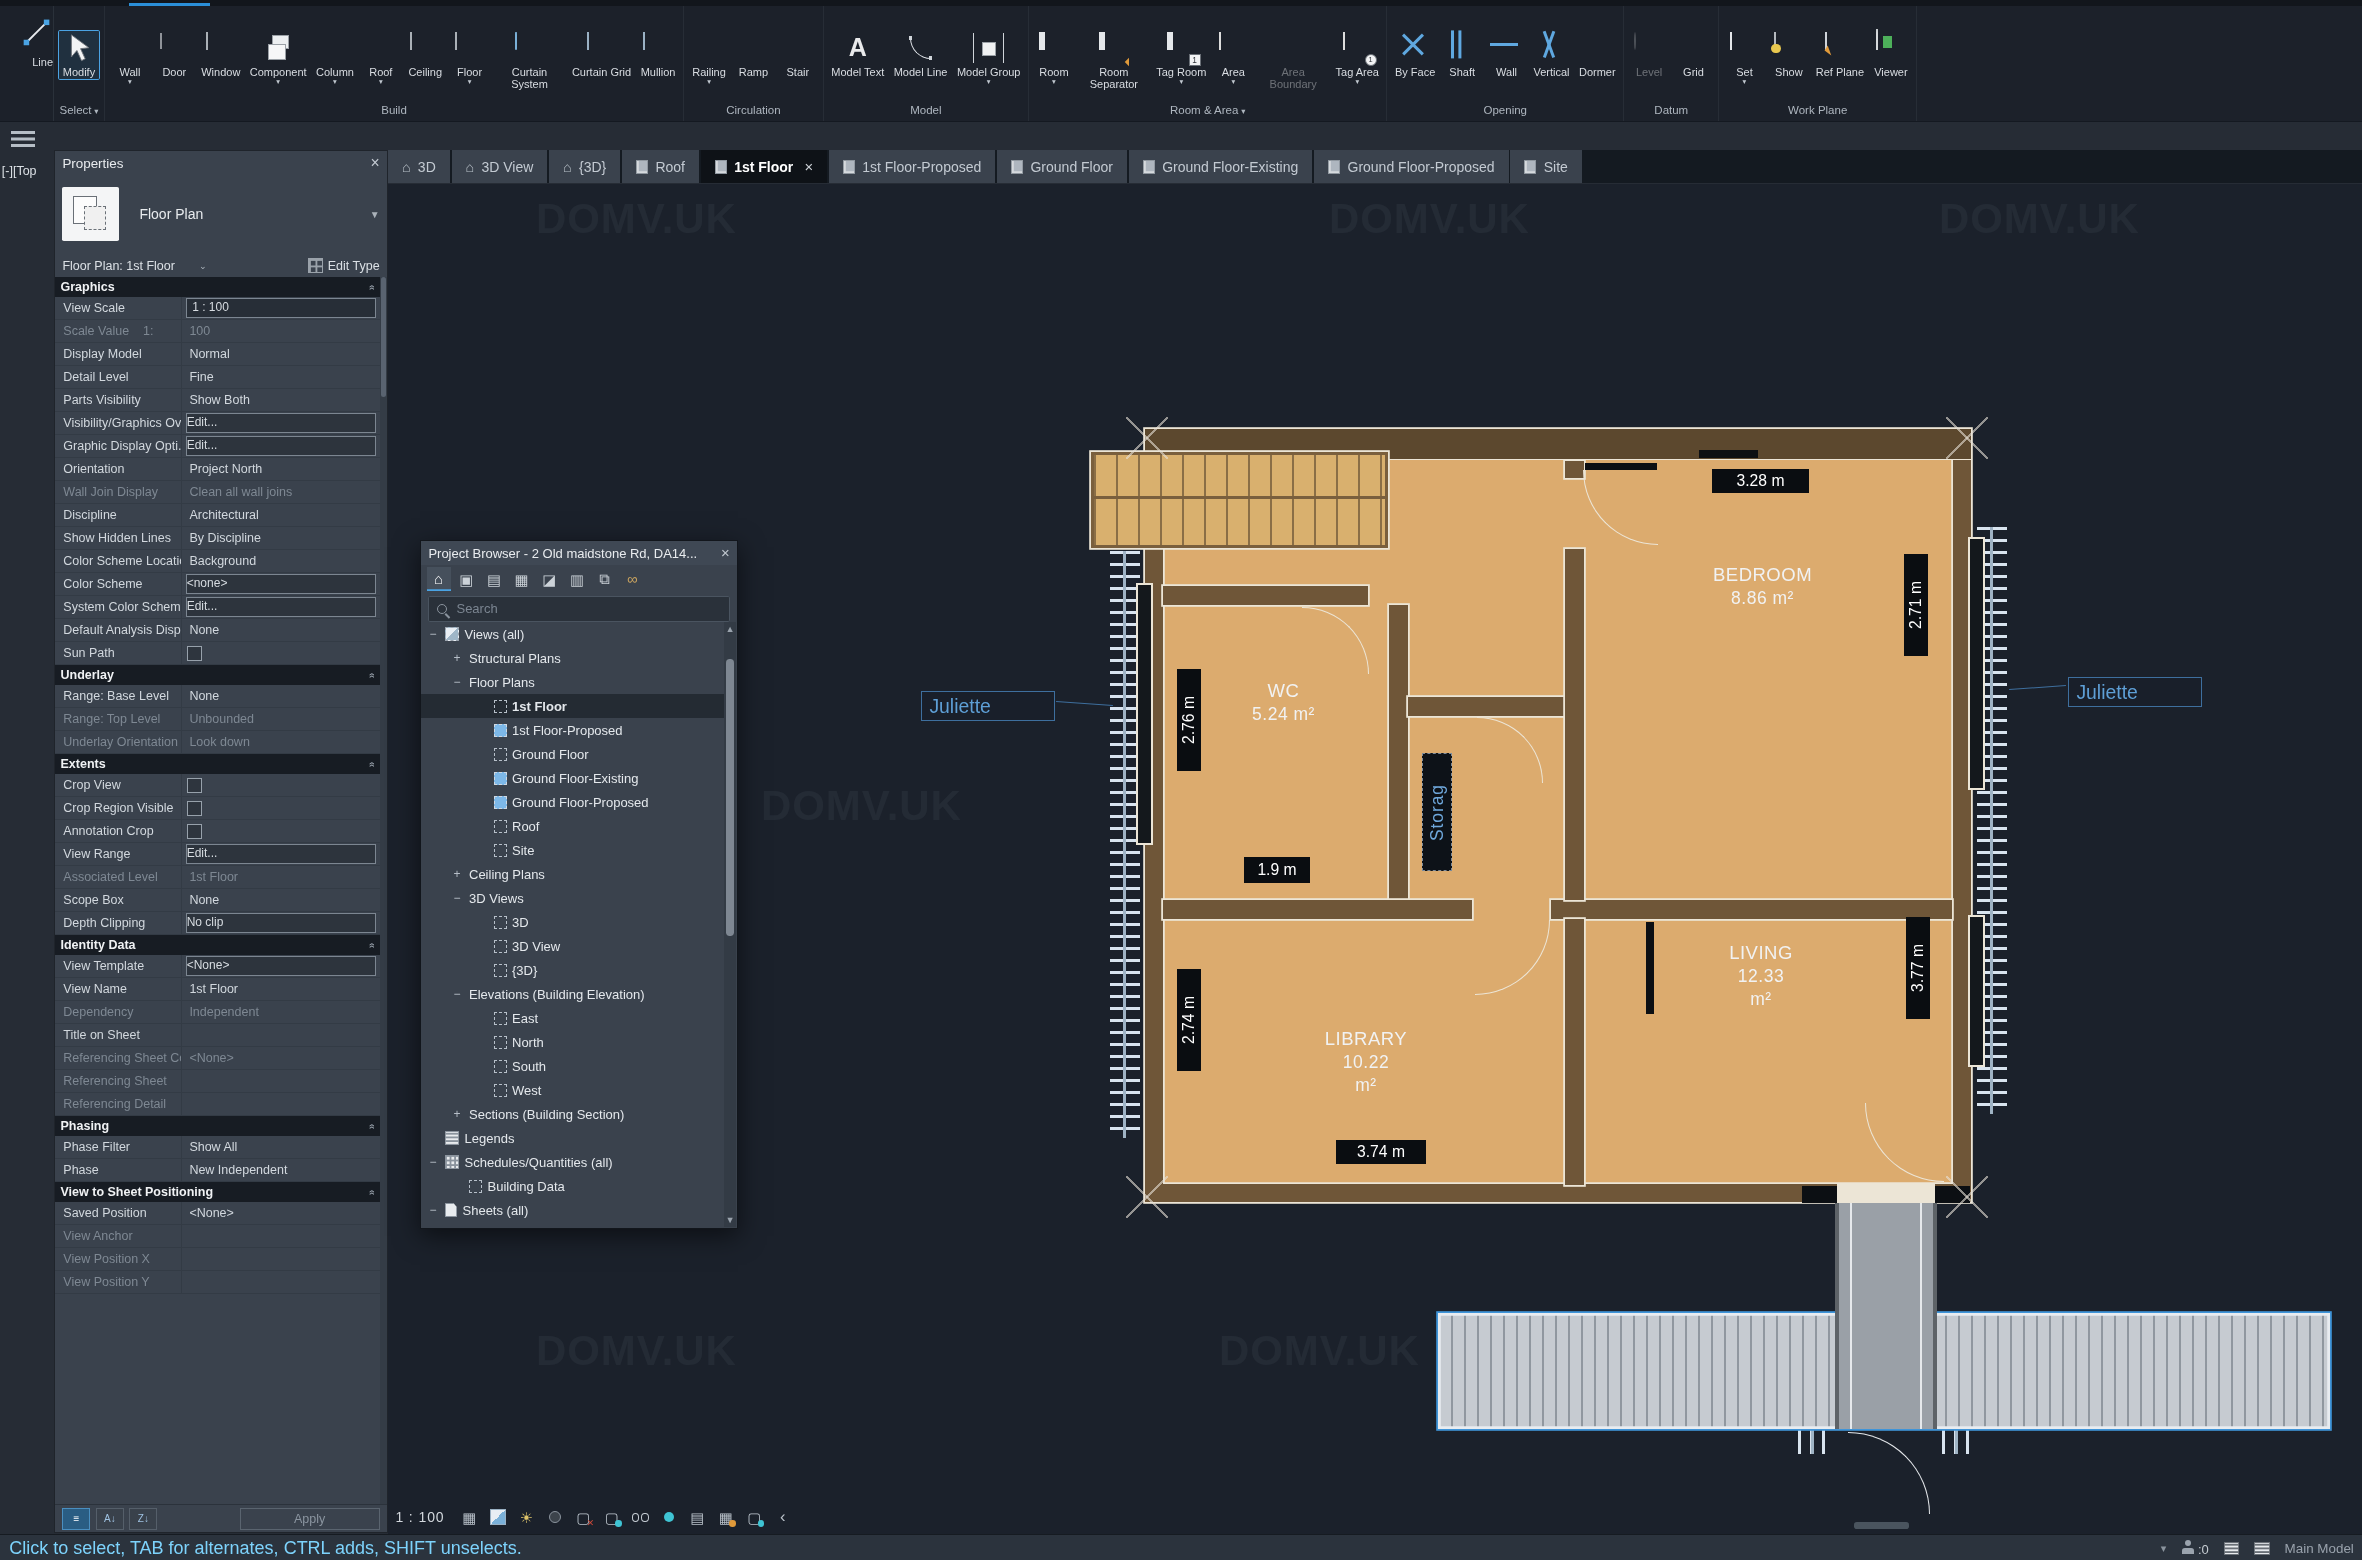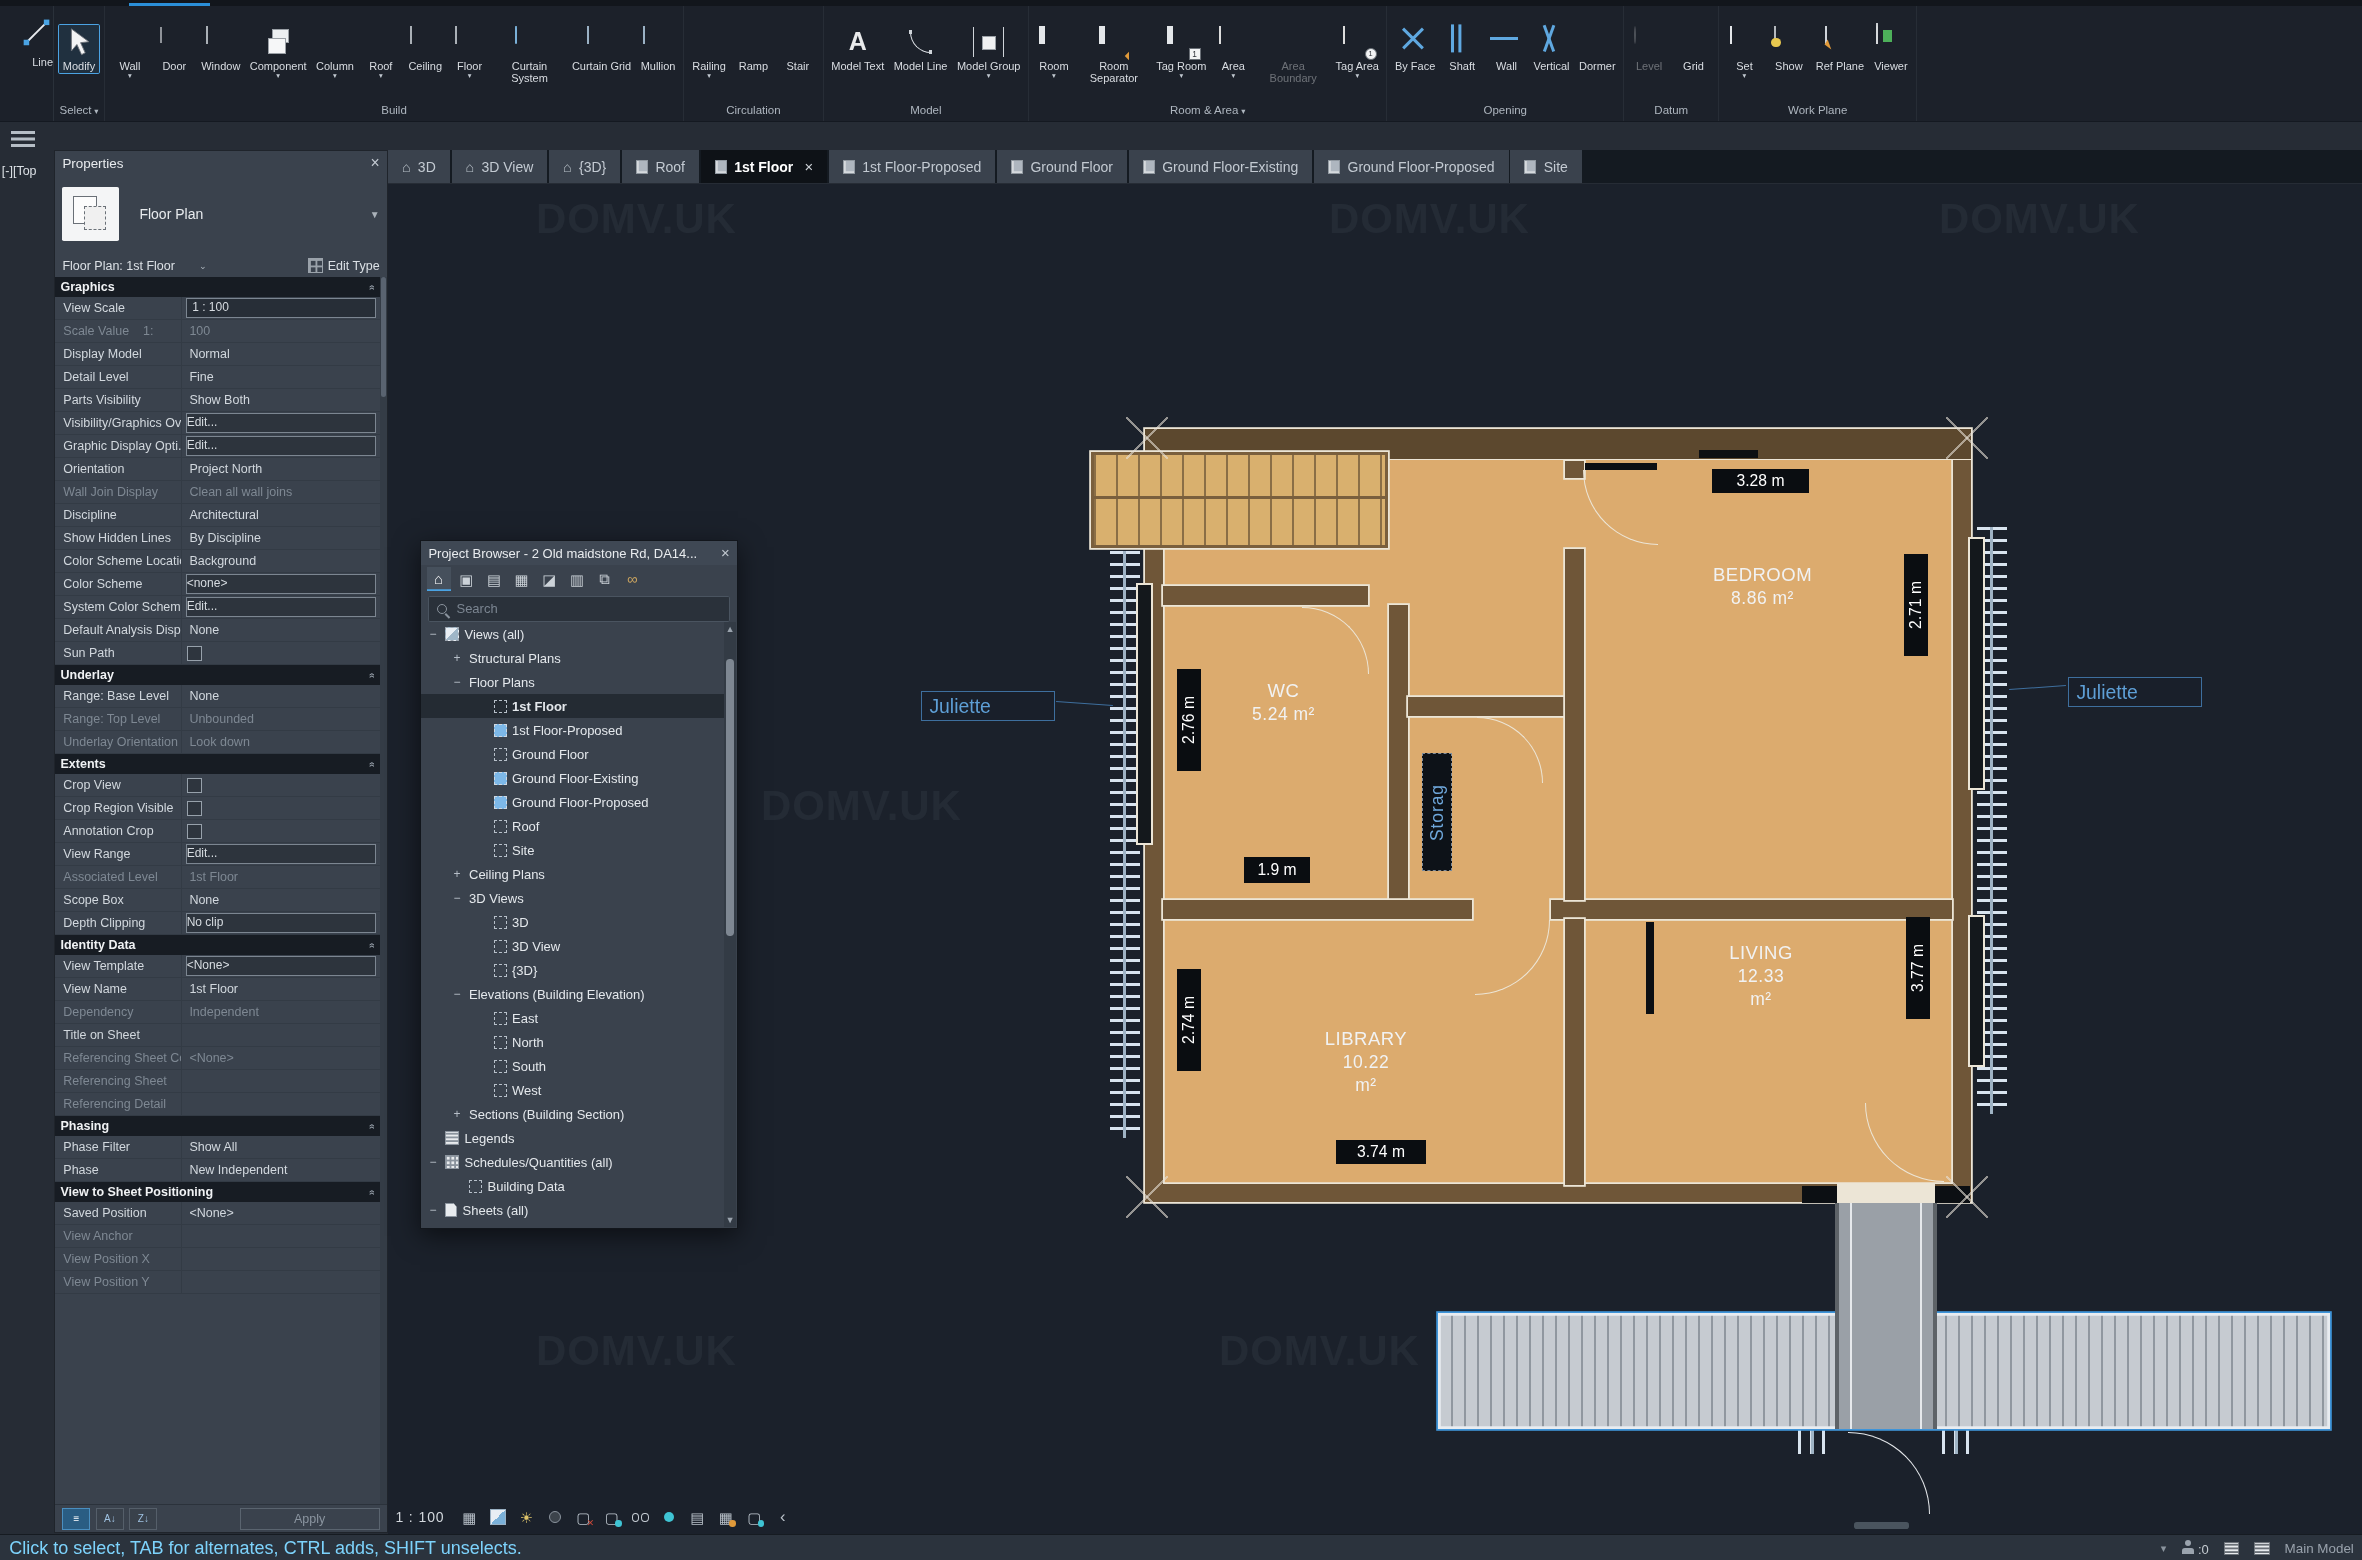--- a/index.html
+++ b/index.html
@@ -5,21 +5,21 @@
   html,body{margin:0;padding:0;background:#262c35;font-family:"Liberation Sans",sans-serif;}
   #stage{position:relative;width:2363px;height:1561px;overflow:hidden;background:#262c35;}
   
   #ribbon{position:absolute;left:0;top:0;width:2363px;height:121px;background:#1c212a;border-bottom:0.9px solid #141921;}
   #ribbon-topstrip{position:absolute;left:0;top:0;right:0;height:5.5px;background:#12161c;}
   #ribbon-tab-indicator{position:absolute;left:129px;top:2.8px;width:81px;height:2.8px;background:#2b8fd8;}
   #line-panel{position:absolute;left:0;top:5.5px;width:54px;height:115px;border-right:0.9px solid #2a313a;display:flex;flex-direction:column;align-items:flex-end;padding-top:9.2px;box-sizing:border-box;}
   #line-panel .rlbl{margin-top:5.5px;}
   #ribbon-panels{position:absolute;left:54px;top:5.5px;right:0;height:115px;display:flex;align-items:stretch;}
   .rpanel{border-right:0.9px solid #272d36;display:flex;flex-direction:column;padding:0 3.7px;box-sizing:border-box;}
-  .rbtns{display:flex;flex:1;align-items:flex-start;padding-top:18px;gap:1.8px;}
+  .rbtns{display:flex;flex:1;align-items:flex-start;padding-top:24px;gap:1.8px;}
   .rbtn{min-width:35px;max-width:66px;display:flex;flex-direction:column;align-items:center;padding:2.8px 2.8px 0.9px;border-radius:1.8px;border:0.9px solid transparent;}
   .rbtn.selected{border-color:#4ba3e3;background:#20303f;}
   .rbtn.dis{opacity:.42;filter:grayscale(.5);}
   .rlbl{font-size:11px;line-height:1.12;color:#d9dde2;text-align:center;margin-top:2.8px;}
   .dd{font-size:7.4px;color:#c2c9d1;line-height:6.5px;margin-top:0.9px;}
   .rpanel-label{height:19.4px;line-height:19.4px;text-align:center;font-size:11.5px;color:#aeb6bf;white-space:nowrap;}
   .rpanel-label .dd-inline{font-size:8.3px;margin-left:2.8px;}
   
   .ric{width:29.5px;height:29.5px;position:relative;display:block;}
   .i-wall{background:linear-gradient(135deg,#f4f4f4,#bfbfbf);border-radius:45% 8% 8% 45%/20% 8% 8% 20%;width:20px;height:28px;margin:0.9px auto 0;}

